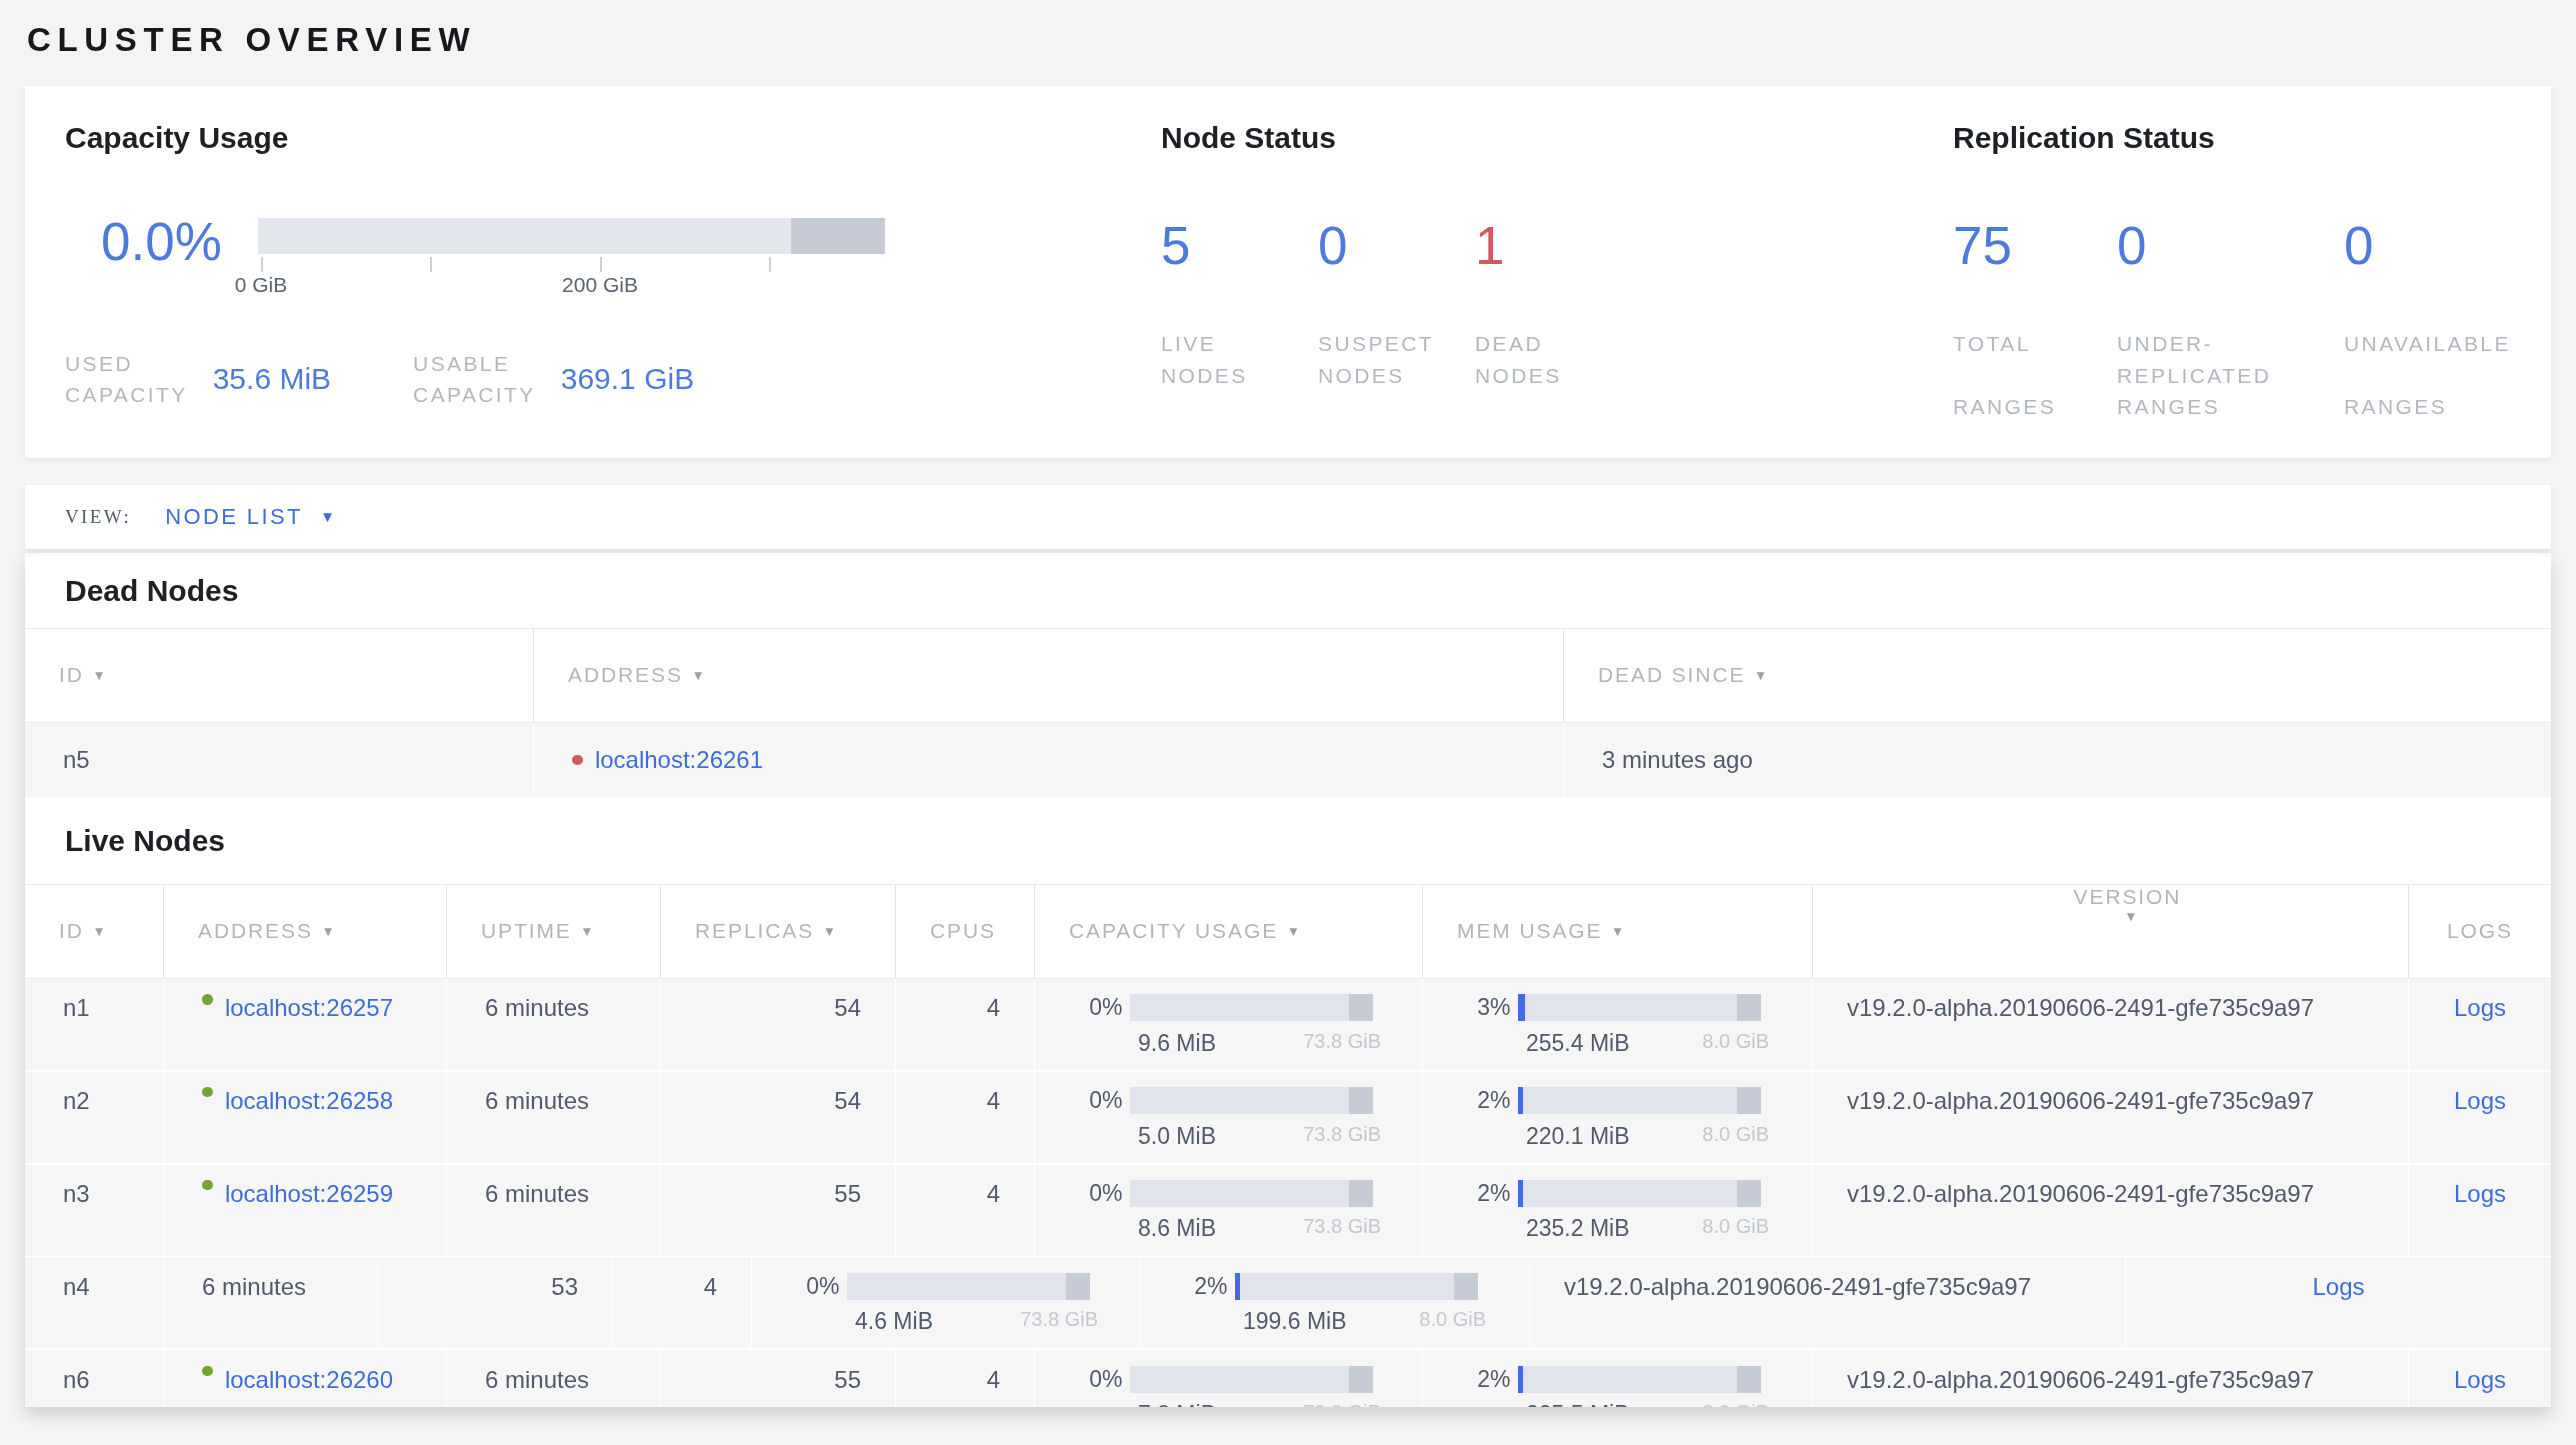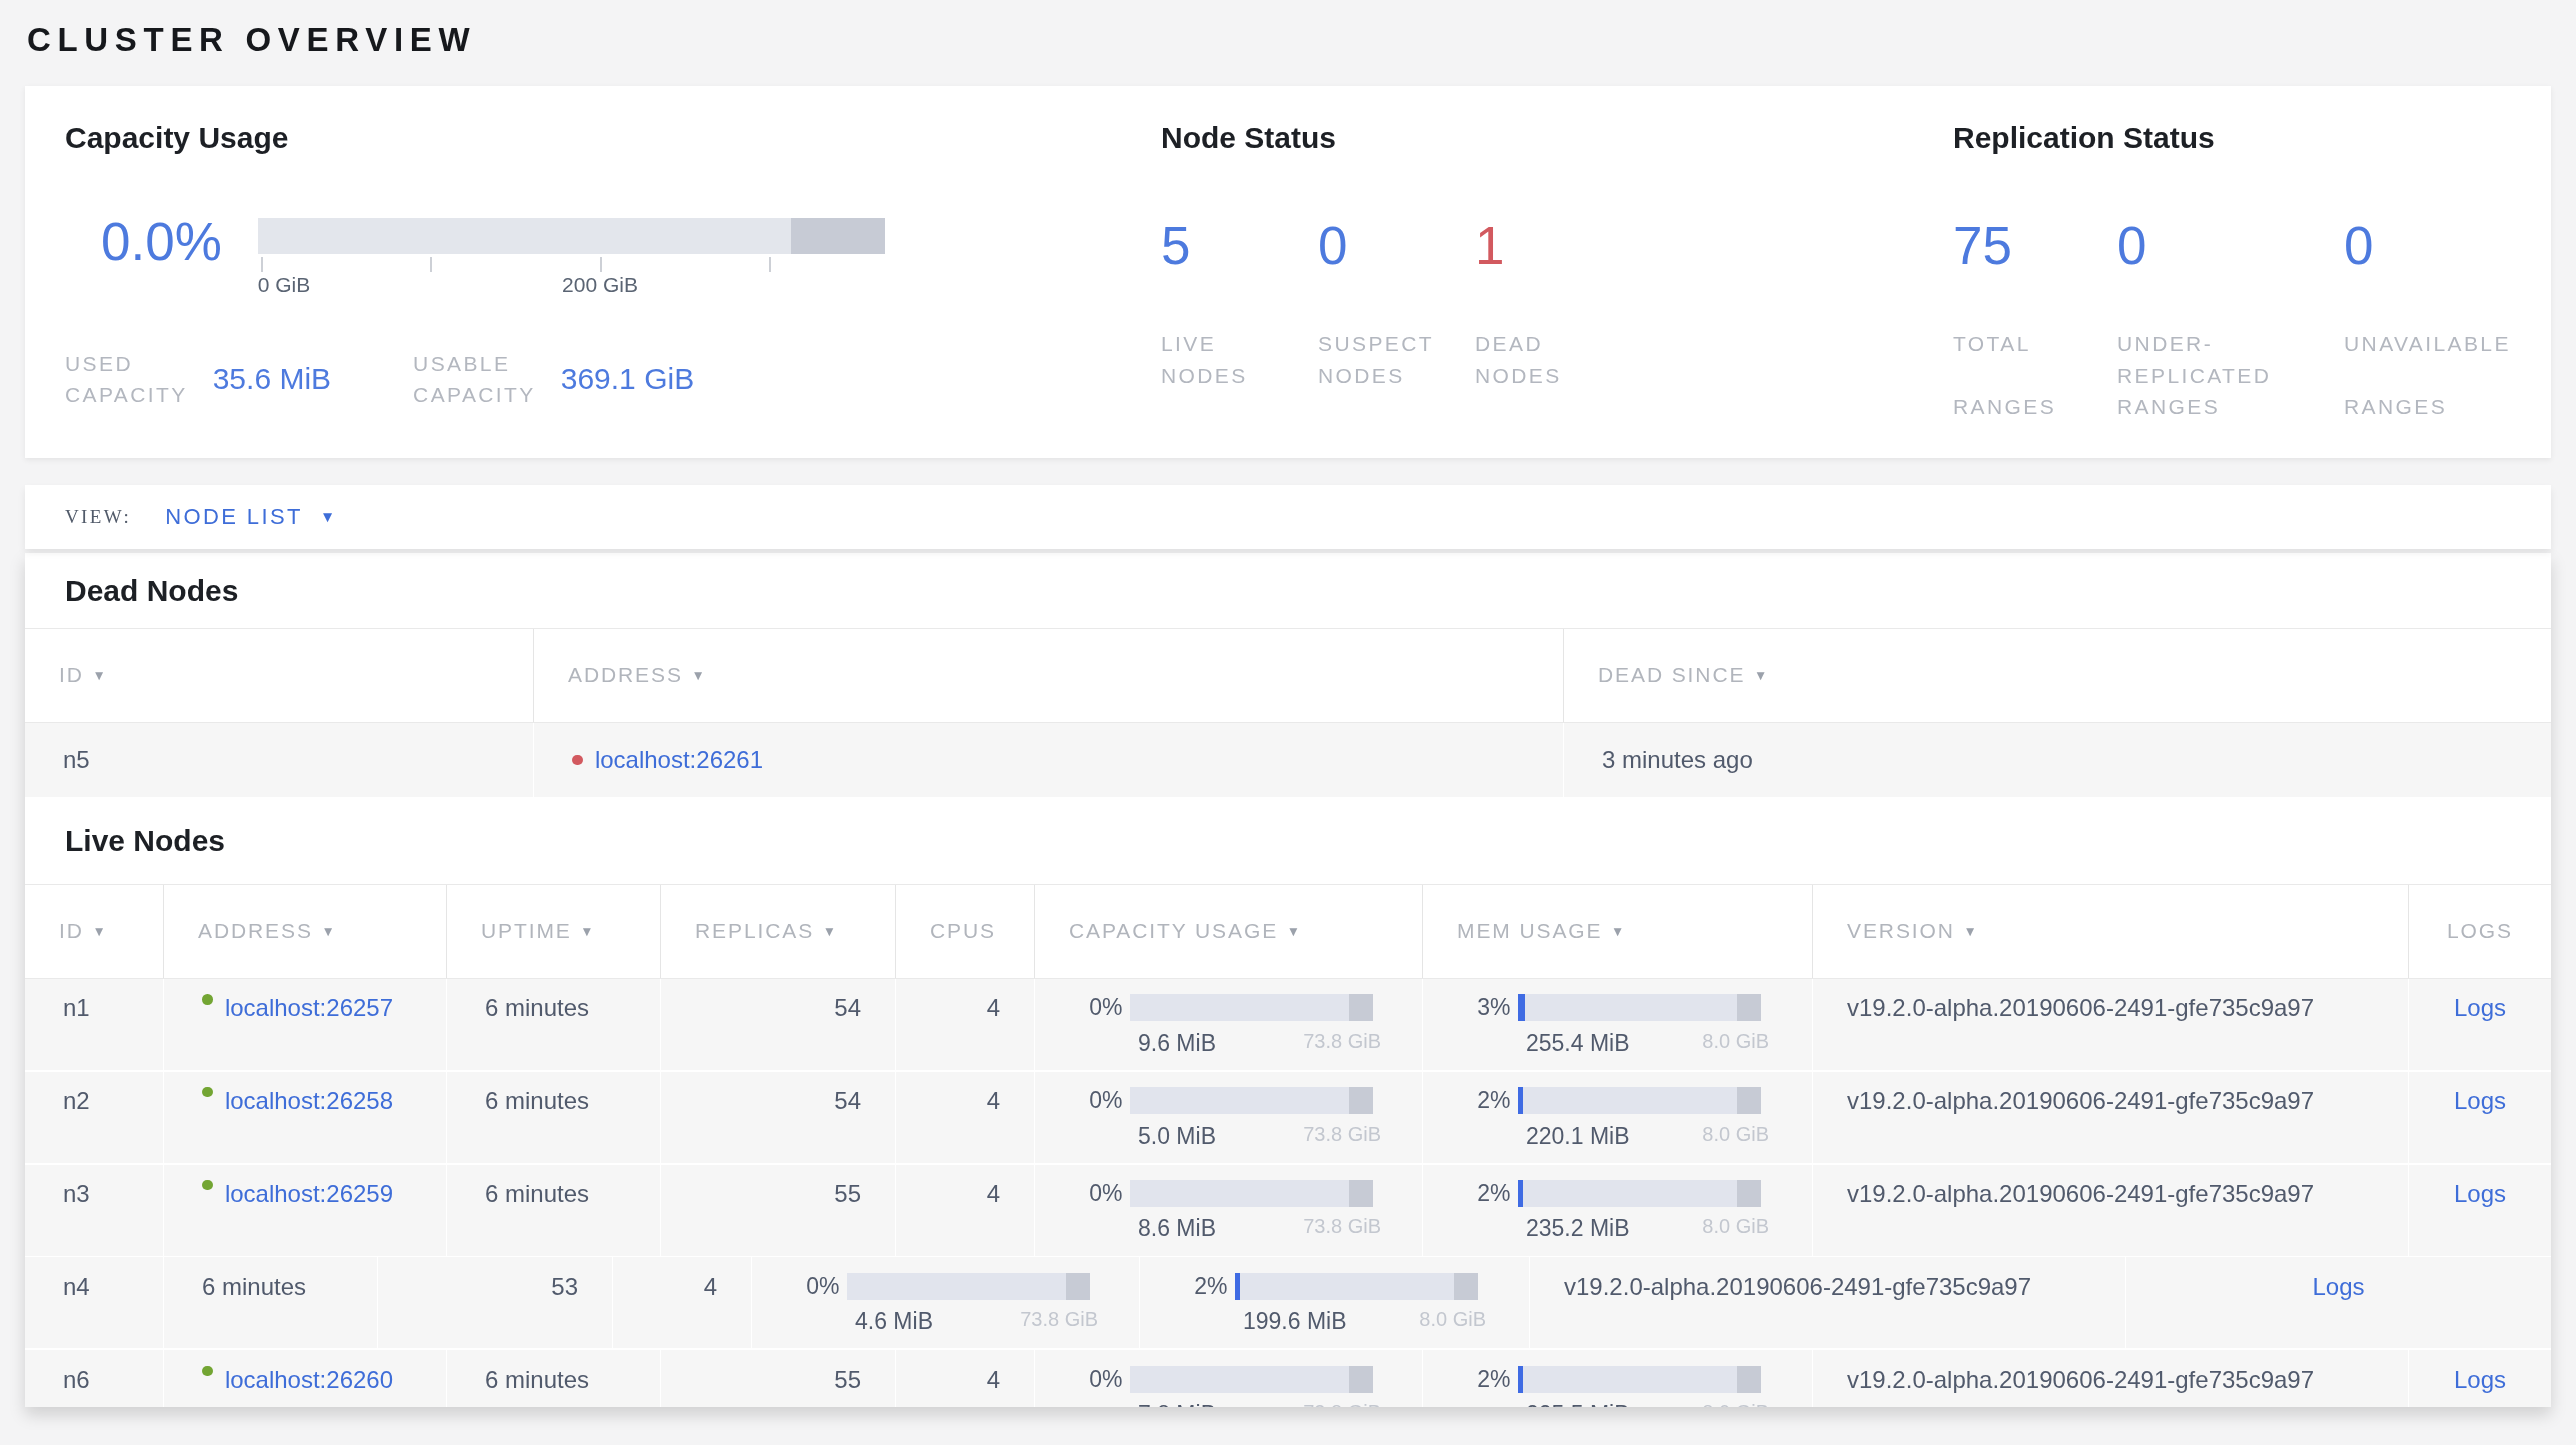--- a/index.html
+++ b/index.html
@@ -95,21 +95,21 @@
   .td{border-right:1.9px solid #fff;display:flex;}
   .td:last-child{border-right:none;}
 
   
   .dw1{width:509px;} .dw2{width:1030px;} .dw3{flex:1;}
   .dead-row{height:74px;align-items:center;}
   .dead-row .td{align-items:center;height:100%;}
 
   
   .lw1{width:139px;} .lw2{width:283px;} .lw3{width:214px;} .lw4{width:235px;}
-  .lw5{width:139px;} .lw6{width:388px;} .lw7{width:390px;} .lw8{width:596px;} .lw9{flex:1;}
+  .lw5{width:139px;} .lw6{width:388px;} .lw7{width:390px;} .lw8{width:596px;flex-direction:column;} .lw9{flex:1;}
   .live-row{height:91px;margin-bottom:1.9px;}
   .live-row .td{padding-top:15.3px;align-items:flex-start;height:100%;}
 
   .cell-text{font-size:24px;color:var(--body);}
   .cell-text.pad{padding-left:38px;}
   .cell-right{justify-content:flex-end;padding-right:34px;}
   .cell-center{justify-content:center;}
   .dot{width:10.5px;height:10.5px;border-radius:50%;display:inline-block;margin-right:12.4px;flex:none;}
   .dot.green{background:var(--green);}
   .dot.red{background:var(--red);}
@@ -145,21 +145,21 @@
           <div class="bigbar">
             <div class="endcap"></div>
           </div>
           <div class="ticks">
             <span class="tick" style="left:2.9px"></span>
             <span class="tick" style="left:172px"></span>
             <span class="tick" style="left:342px"></span>
             <span class="tick" style="left:511px"></span>
           </div>
           <div class="tick-labels">
-            <span class="tick-label" style="left:26px">0 GiB</span>
+            <span class="tick-label" style="left:3px">0 GiB</span>
             <span class="tick-label" style="left:342px">200 GiB</span>
           </div>
         </div>
       </div>
       <div class="cap-stats">
         <div class="stat">
           <div class="stat-label">
             <div>USED</div>
             <div>CAPACITY</div>
           </div>

